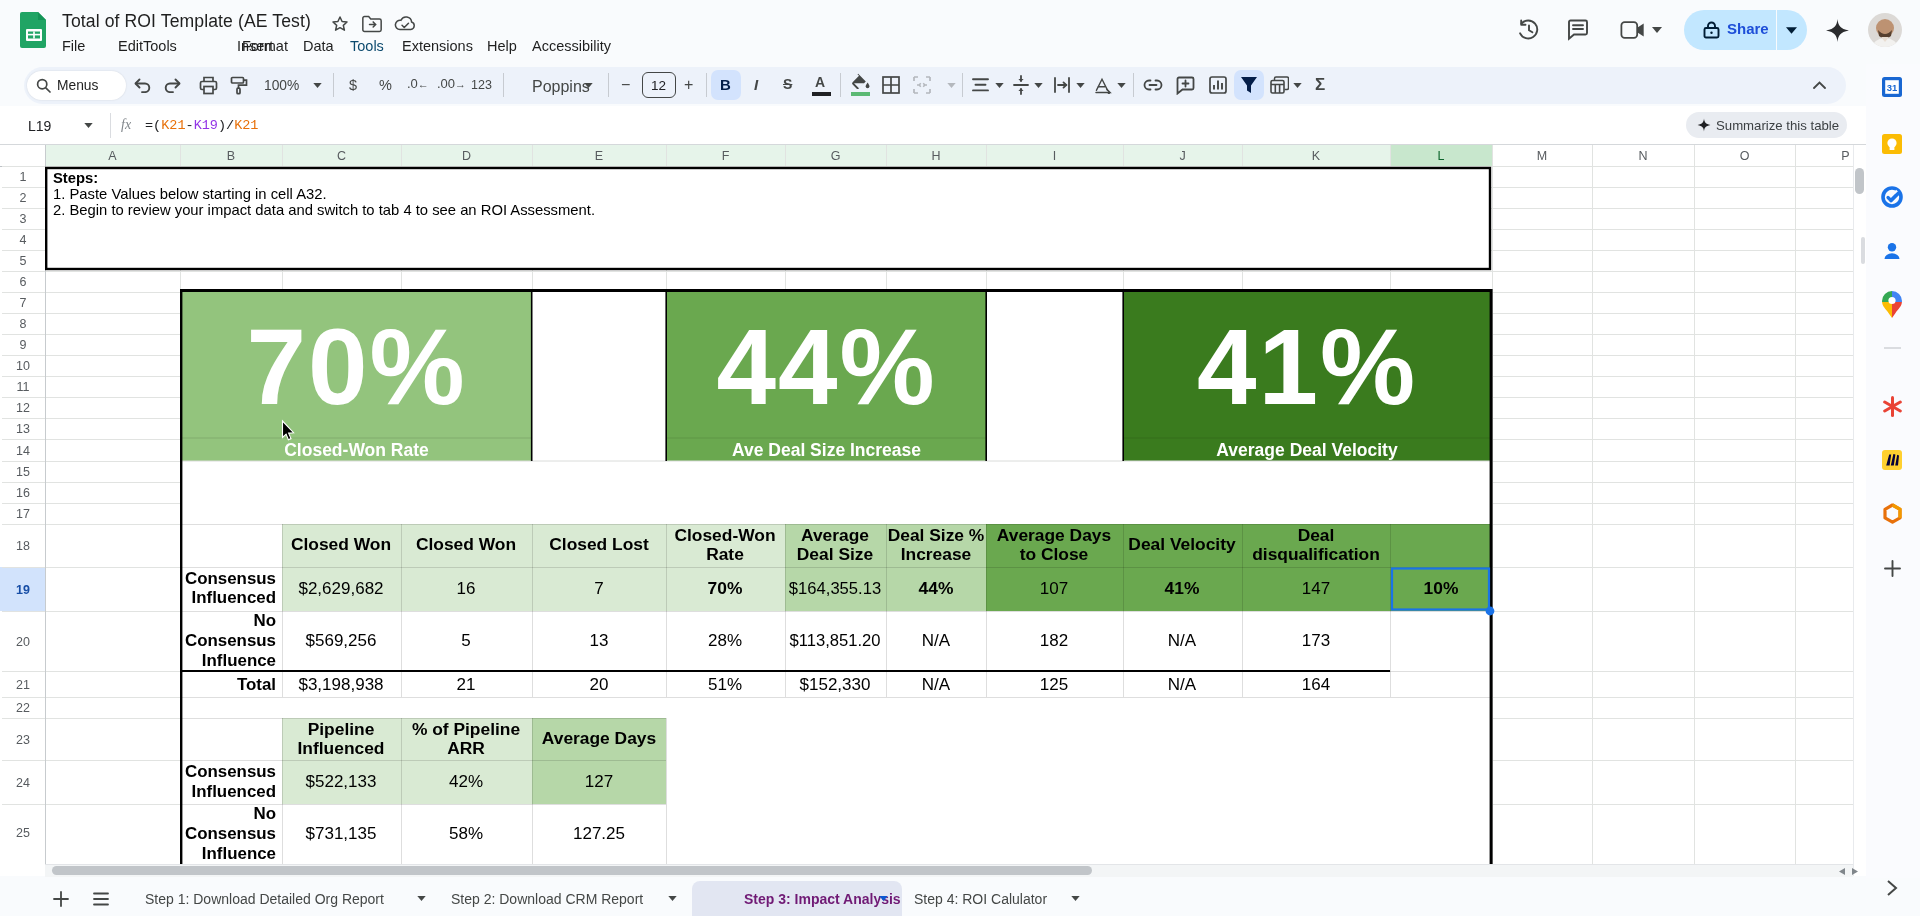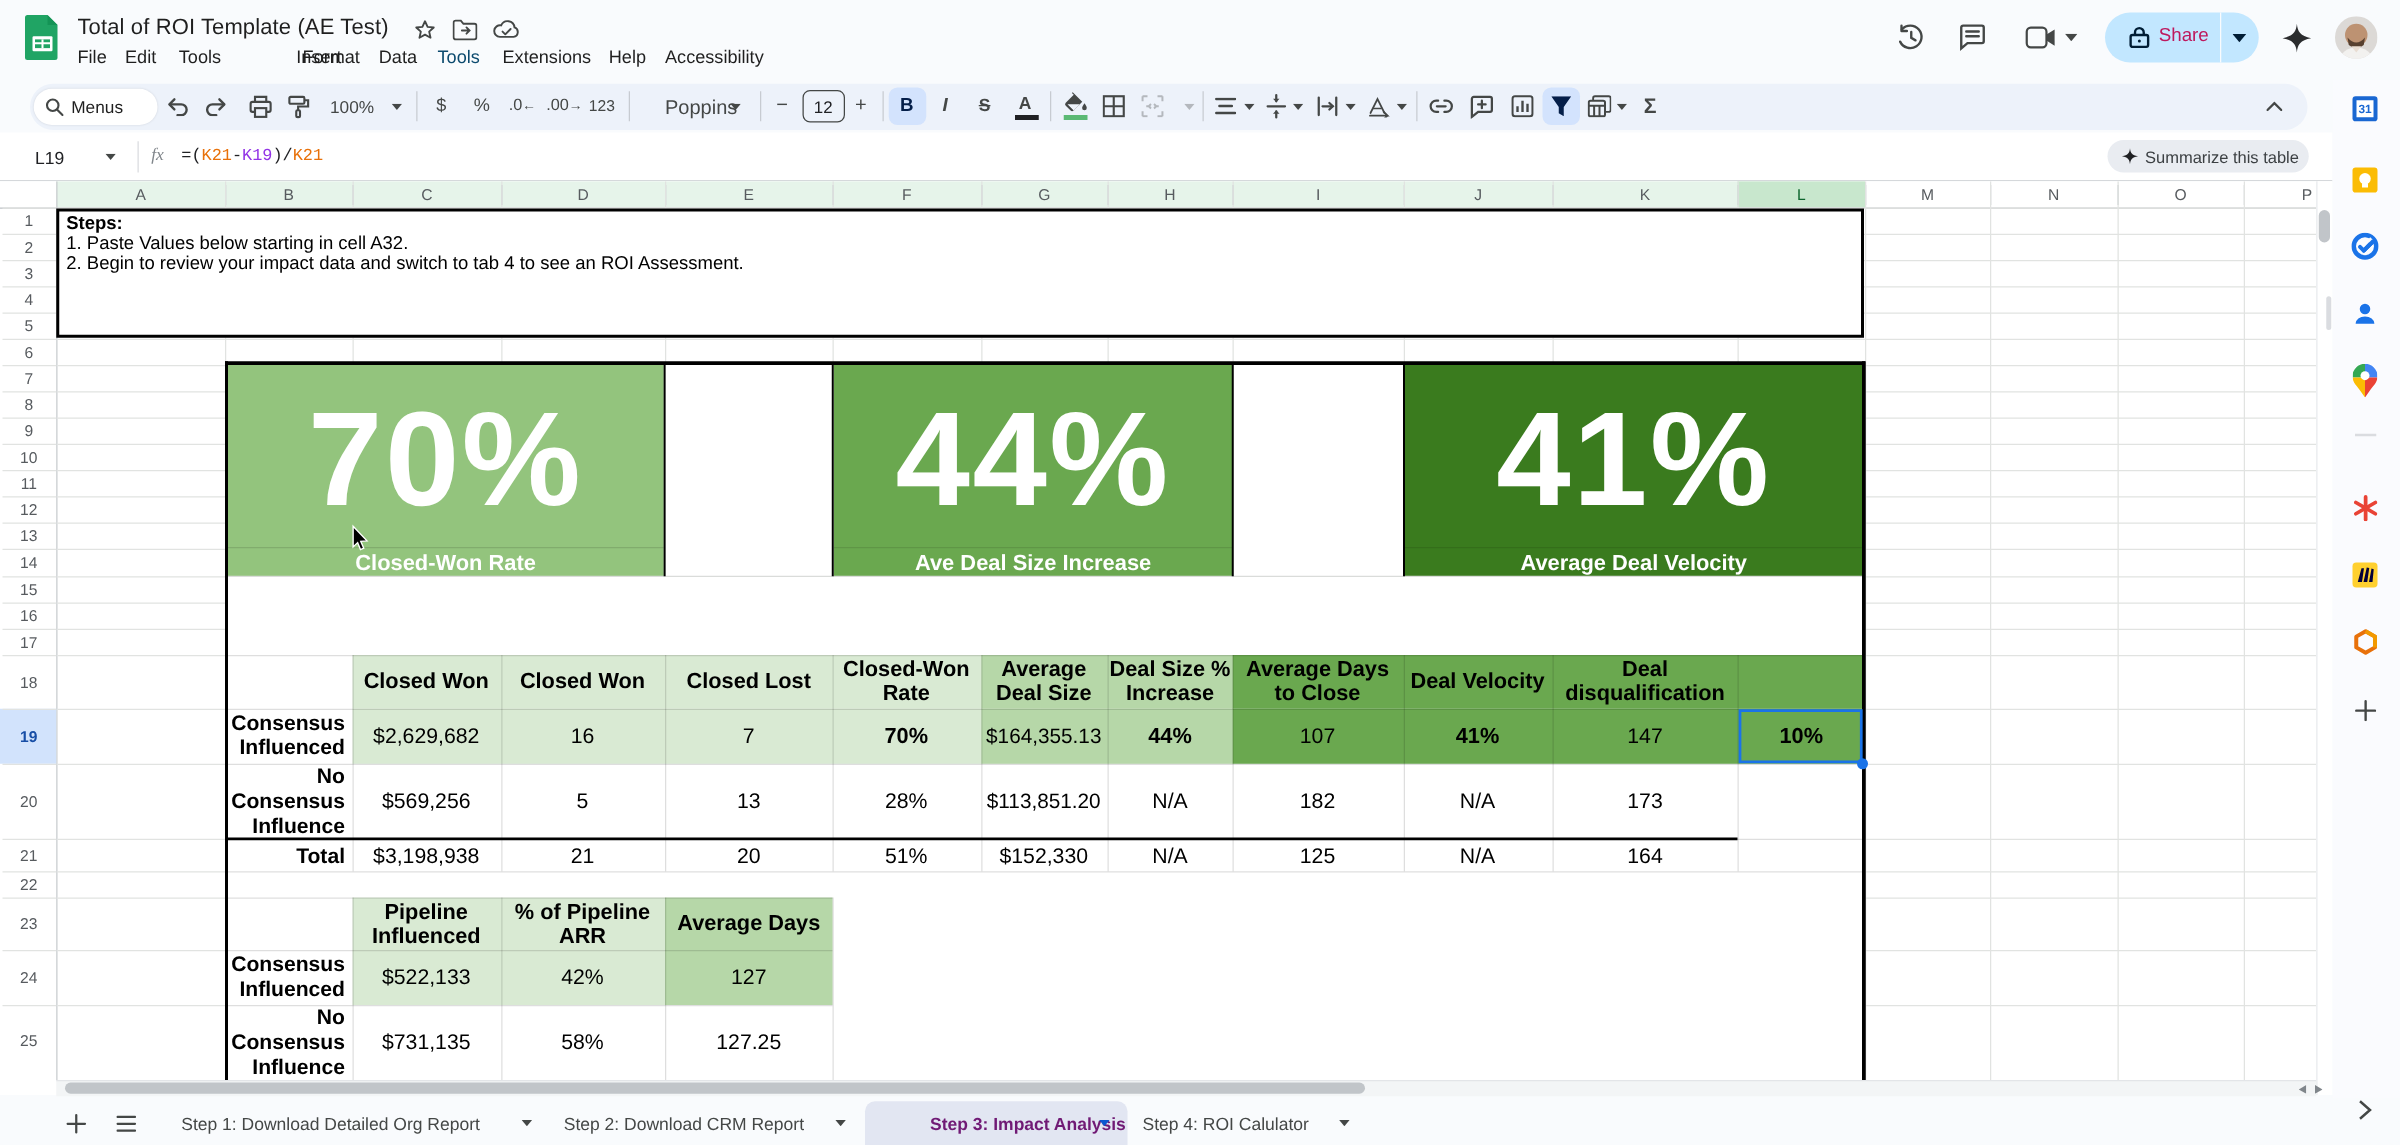--- a/index.html
+++ b/index.html
@@ -27,21 +27,21 @@
 </svg>
 <svg class="ic" style="left:362px;top:15px" width="20" height="18" viewBox="0 0 24 20" fill="none" stroke="#444746" stroke-width="1.8">
  <path d="M1 3 a2 2 0 0 1 2-2 h5 l2.5 3 H21 a2 2 0 0 1 2 2 v11 a2 2 0 0 1 -2 2 H3 a2 2 0 0 1 -2-2 z"></path>
  <path d="M9 10.5 h7 M13.4 7.5 l3 3 -3 3" stroke-linecap="round"></path>
 </svg>
 <svg class="ic" style="left:394px;top:16px" width="22" height="16" viewBox="0 0 26 18" fill="none" stroke="#444746" stroke-width="1.8">
  <path d="M7 15.5 a5.5 5.5 0 1 1 1.2-10.9 a6.6 6.6 0 0 1 12.6 2 a4.6 4.6 0 0 1 -.9 8.9 z"></path>
  <path d="M9.5 10.5 l2.6 2.6 5-5" stroke-linecap="round" stroke-linejoin="round"></path>
 </svg>
 <div class="abs" style="left:62px;top:38px;font-size:14.5px;color:#1f1f1f;">File</div>
-<div class="abs" style="left:100px;top:38px;font-size:14.5px;color:#1f1f1f;">Edit</div>
+<div class="abs" style="left:118px;top:38px;font-size:14.5px;color:#1f1f1f;">Edit</div>
 <div class="abs" style="left:143px;top:38px;font-size:14.5px;color:#1f1f1f;">Tools</div>
 <div class="abs" style="left:189px;top:38px;font-size:14.5px;color:#1f1f1f;margin-left:48px;">Insert</div>
 <div class="abs" style="left:242px;top:38px;font-size:14.5px;color:#1f1f1f;">Format</div>
 <div class="abs" style="left:303px;top:38px;font-size:14.5px;color:#1f1f1f;">Data</div>
 <div class="abs" style="left:350px;top:38px;font-size:14.5px;color:#0c4a6e;">Tools</div>
 <div class="abs" style="left:402px;top:38px;font-size:14.5px;color:#1f1f1f;">Extensions</div>
 <div class="abs" style="left:487px;top:38px;font-size:14.5px;color:#1f1f1f;">Help</div>
 <div class="abs" style="left:532px;top:38px;font-size:14.5px;color:#1f1f1f;">Accessibility</div>
 
 <svg class="ic" style="left:1517px;top:18px" width="24" height="24" viewBox="0 0 24 24" fill="none" stroke="#444746" stroke-width="1.9">
@@ -63,21 +63,21 @@
     <path d="M0 0 h10 l-5 6 z" fill="#444746"></path>
   </svg>
 
 <div class="abs" style="left:1684px;top:10px;width:123px;height:40px;background:#c2e7ff;border-radius:20px;"></div>
 <div class="abs" style="left:1776px;top:10px;width:1px;height:40px;background:#f9fbfd;"></div>
 <svg class="ic" style="left:1703px;top:21px" width="17" height="18" viewBox="0 0 17 18" fill="none" stroke="#001d35" stroke-width="1.9">
  <rect x="1.5" y="7" width="14" height="9.5" rx="1.5"></rect>
  <path d="M5 7 V5 a3.5 3.5 0 0 1 7 0 v2"></path>
  <circle cx="8.5" cy="11.7" r="1.2" fill="#001d35" stroke="none"></circle>
 </svg>
-<div class="abs" style="left:1727px;top:20px;font-size:15px;font-weight:400;color:#be185d;">Share</div>
+<div class="abs" style="left:1727px;top:20px;font-size:15px;font-weight:700;color:#1d4ed8;">Share</div>
 <svg class="ic" style="left:1786px;top:27px" width="11" height="7" viewBox="0 0 10 6">
     <path d="M0 0 h10 l-5 6 z" fill="#001d35"></path>
   </svg>
 
 <svg class="ic" style="left:1825px;top:18px" width="25" height="25" viewBox="0 0 24 24">
  <path d="M12 1 C12.6 7 14.5 10.5 23 12 C14.5 13.5 12.6 17 12 23 C11.4 17 9.5 13.5 1 12 C9.5 10.5 11.4 7 12 1 z" fill="#2b2c2e"></path>
 </svg>
 
 <svg class="ic" style="left:1868px;top:13px" width="34" height="34" viewBox="0 0 34 34">
  <defs>

